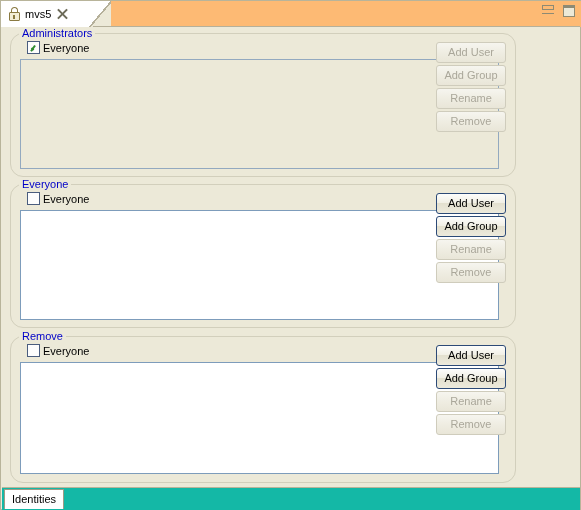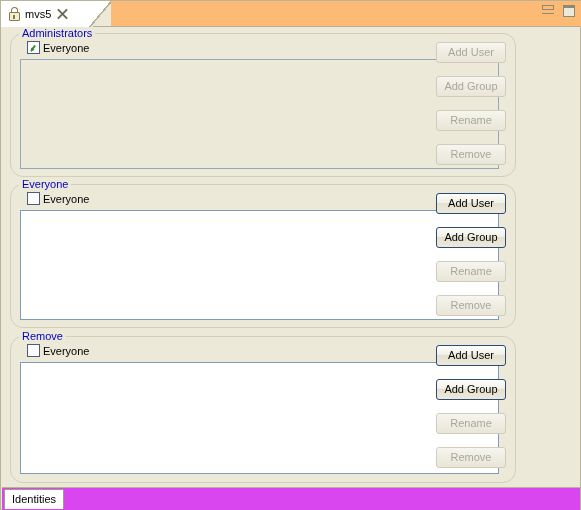--- a/index.html
+++ b/index.html
@@ -257,21 +257,21 @@
   #list-users          { top: 25px; height: 112px; }
 
   
   .btn-col {
     position: absolute;
     right: 9px;
     top: 8px;
     width: 70px;
     display: flex;
     flex-direction: column;
-    gap: 13px;
+    gap: 2px;
   }
   .btn {
     width: 70px;
     height: 21px;
     box-sizing: border-box;
     border: 1px solid #8d8f92;
     border-radius: 3px;
     background: linear-gradient(to bottom, #fdfdfc 0%, #f2f0e6 45%, #e3e0cf 50%, #edeadc 100%);
     font-family: "Liberation Sans", sans-serif;
     font-size: 11px;
@@ -292,21 +292,21 @@
     cursor: default;
   }
 
   
   #bottom-tabbar {
     position: absolute;
     left: 1px;
     top: 486px;
     width: 578px;
     height: 22px;
-    background: #d946ef;
+    background: #14b8a6;
     border-top: 1px solid #b8b49a;
   }
   #bottom-tab-identities {
     position: absolute;
     left: 2px;
     top: 1px;
     height: 20px;
     padding: 0 7px;
     background: #ffffff;
     border: 1px solid #9e9b86;

